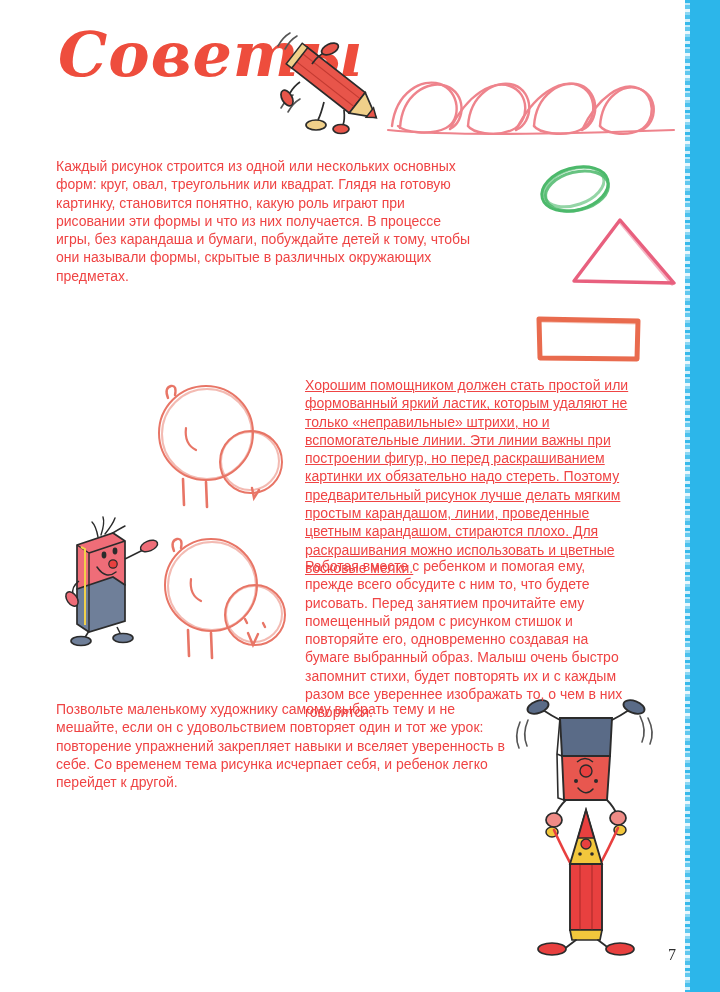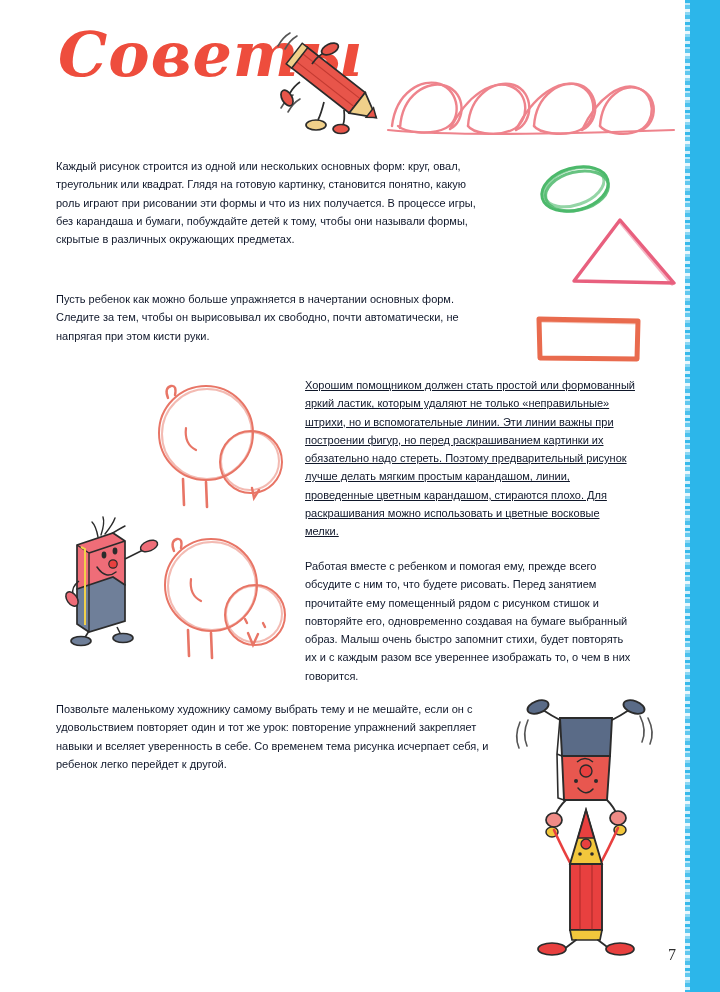--- a/index.html
+++ b/index.html
@@ -56,22 +56,22 @@
     font-size: 62px;
     line-height: 1;
     letter-spacing: 1px;
     color: #ee4d3d;
     white-space: nowrap;
   }
 
   
   .para {
     position: absolute;
-    color: #0f172a;
-    font-size: 11px;
+    color: #ef4444;
+    font-size: 14px;
     line-height: 18.3px;
     text-align: left;
     white-space: pre-line;
   }
   .p-intro   { left: 56px; top: 157px; width: 420px; }
   .p-shapes  { left: 56px; top: 290px; width: 420px; }
   .p-eraser  { left: 305px; top: 376px; width: 330px; text-decoration: underline; }
   .p-together{ left: 305px; top: 557px; width: 330px; }
   .p-topic   { left: 56px; top: 700px; width: 450px; }
 
@@ -340,20 +340,19 @@
         <path d="M98 248 q12 9 18 14"></path>
       </g>
       <g fill="#e8403f" stroke="#2b2b2b" stroke-width="1.7">
         <ellipse cx="52" cy="257" rx="14" ry="6"></ellipse>
         <ellipse cx="120" cy="257" rx="14" ry="6"></ellipse>
       </g>
     </svg>
   </div>
 
   <div class="para p-intro">Каждый рисунок строится из одной или нескольких основных форм: круг, овал, треугольник или квадрат. Глядя на готовую картинку, становится понятно, какую роль играют при рисовании эти формы и что из них получается. В процессе игры, без карандаша и бумаги, побуждайте детей к тому, чтобы они называли формы, скрытые в различных окружающих предметах.</div>
-  <div class="para p-shapes">Пусть ребенок как можно больше упражняется в начертании основных форм. Следите за тем, чтобы он вырисовывал их свободно, почти автоматически, не напрягая при этом кисти руки.</div>
   <div class="para p-eraser">Хорошим помощником должен стать простой или формованный яркий ластик, которым удаляют не только «неправильные» штрихи, но и вспомогательные линии. Эти линии важны при построении фигур, но перед раскрашиванием картинки их обязательно надо стереть. Поэтому предварительный рисунок лучше делать мягким простым карандашом, линии, проведенные цветным карандашом, стираются плохо. Для раскрашивания можно использовать и цветные восковые мелки.</div>
   <div class="para p-topic">Позвольте маленькому художнику самому выбрать тему и не мешайте, если он с удовольствием повторяет один и тот же урок: повторение упражнений закрепляет навыки и вселяет уверенность в себе. Со временем тема рисунка исчерпает себя, и ребенок легко перейдет к другой.</div>
   <div class="para p-together">Работая вместе с ребенком и помогая ему, прежде всего обсудите с ним то, что будете рисовать. Перед занятием прочитайте ему помещенный рядом с рисунком стишок и повторяйте его, одновременно создавая на бумаге выбранный образ. Малыш очень быстро запомнит стихи, будет повторять их и с каждым разом все увереннее изображать то, о чем в них говорится.</div>
 
   <div class="page-number">7</div>
 
 </div>
 
 </body></html>

